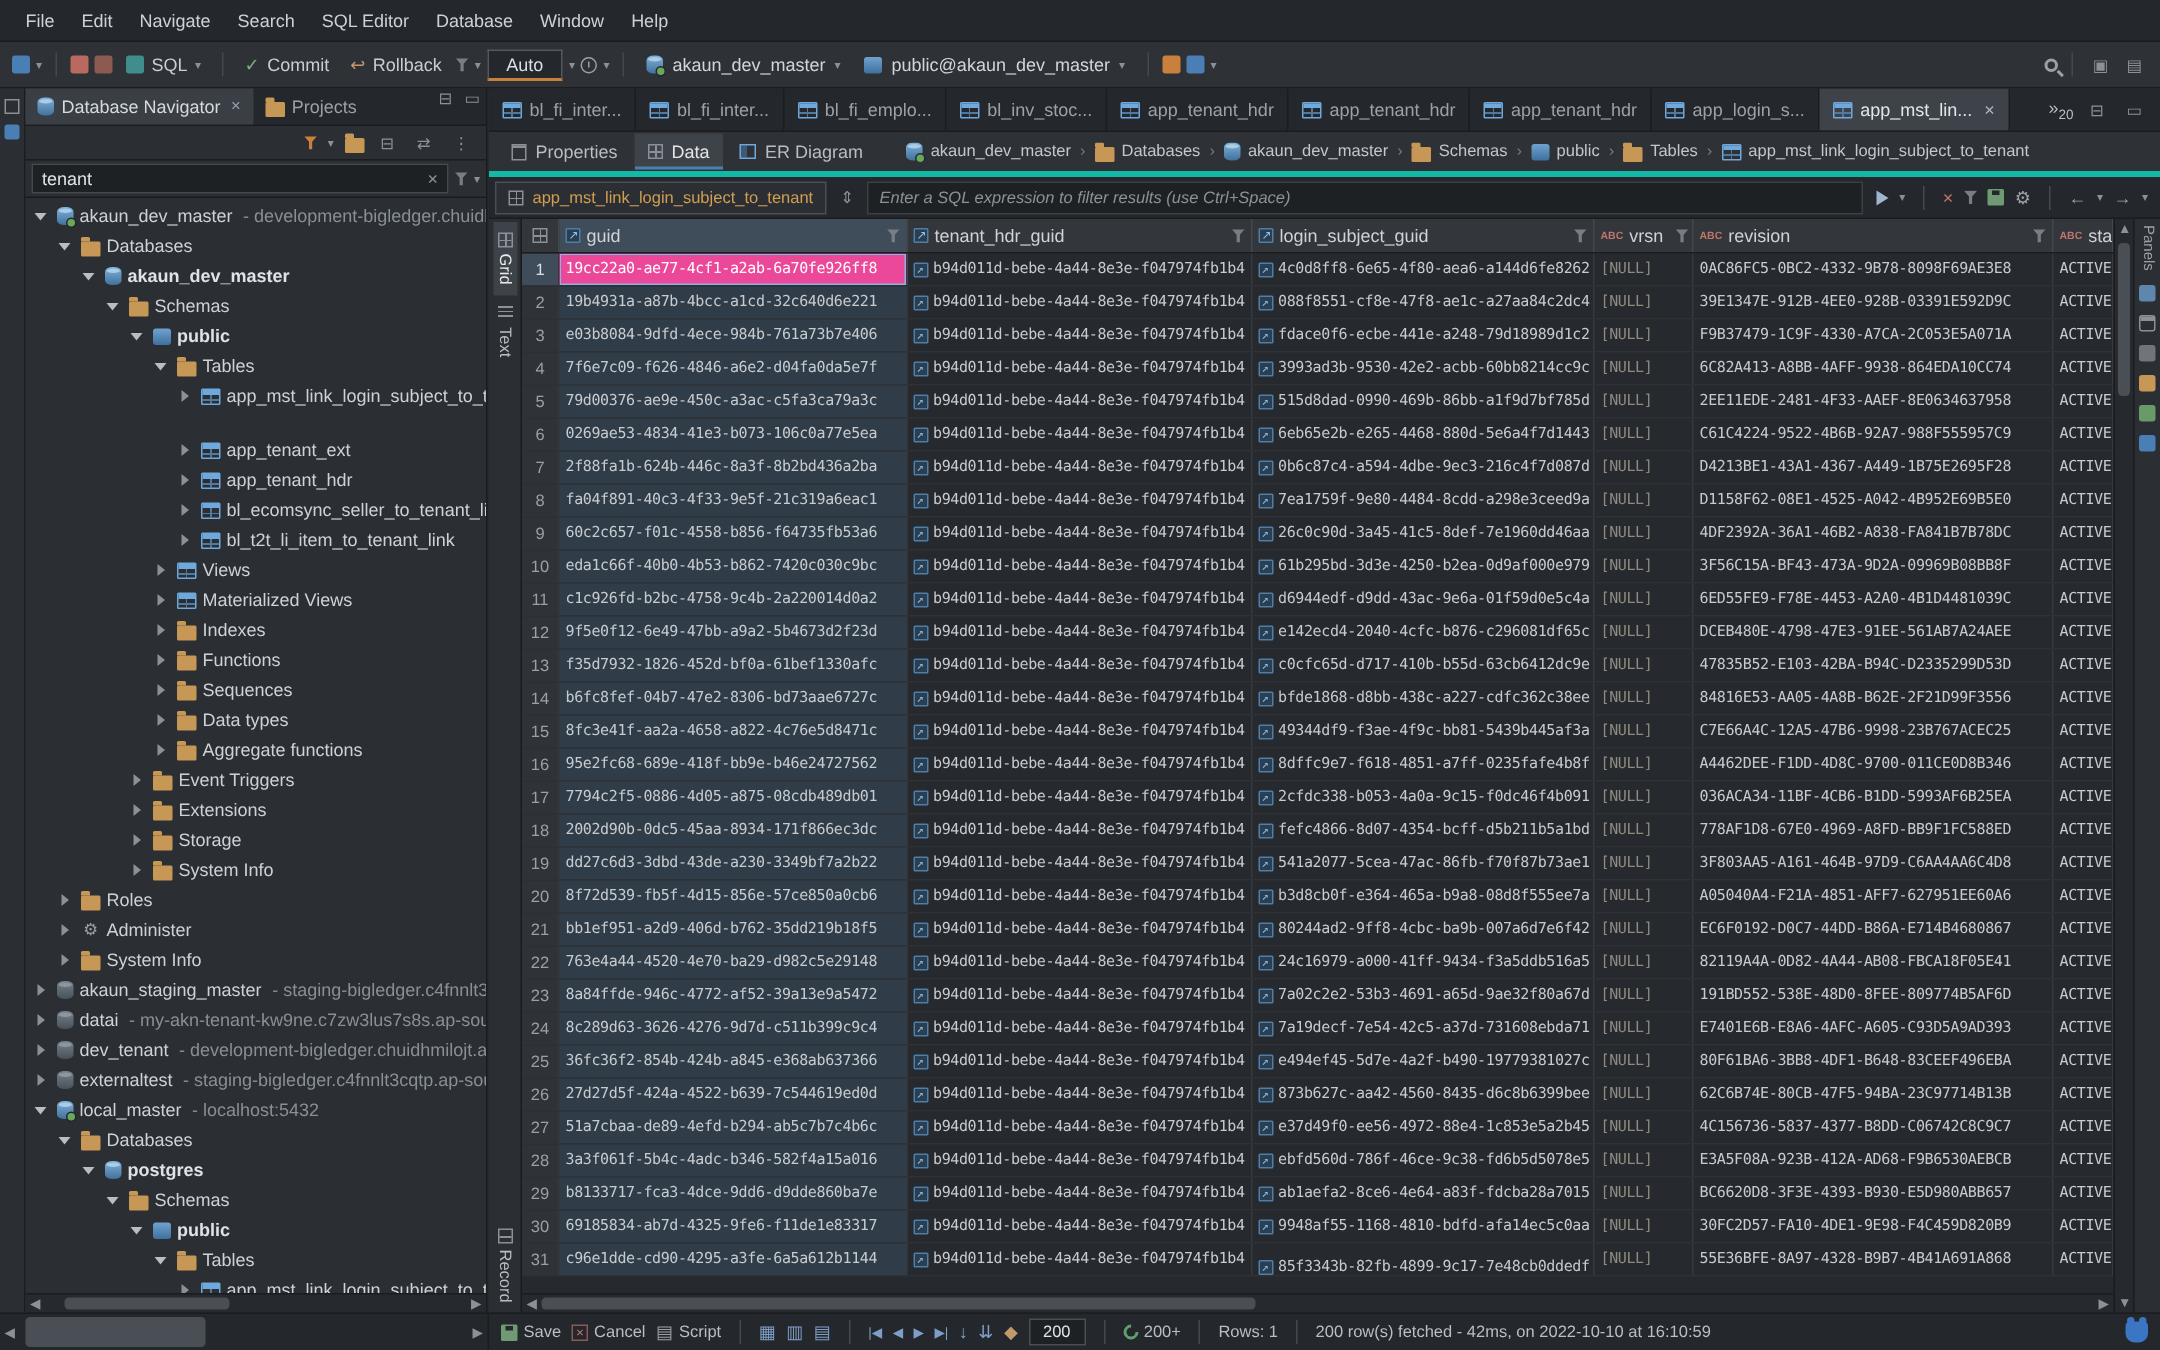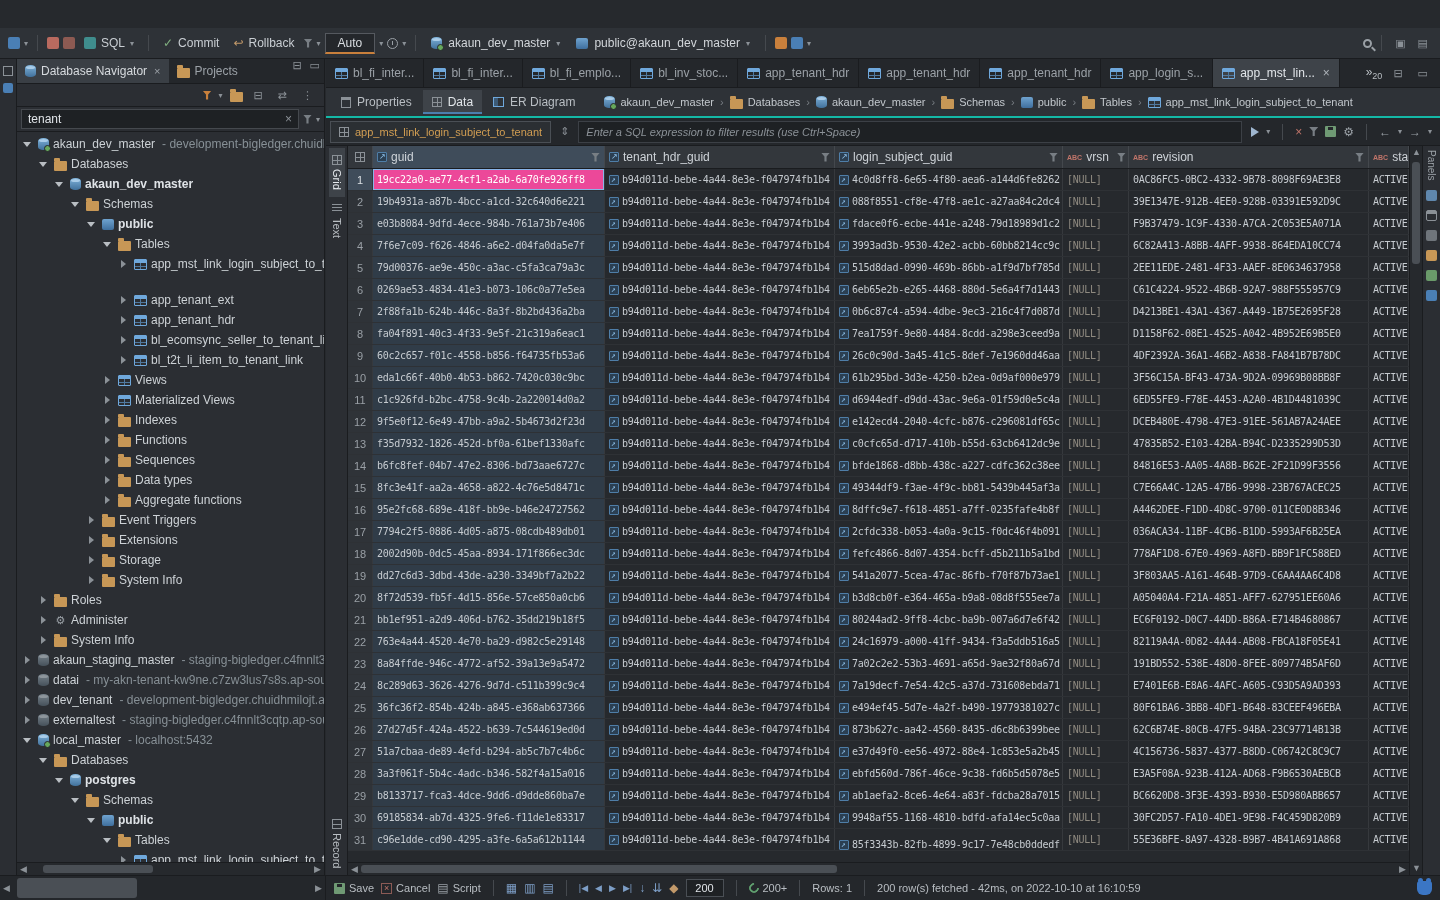--- a/index.html
+++ b/index.html
@@ -93,21 +93,21 @@
   #main { position:absolute; left:326px; top:59px; width:1114px; height:816px; display:flex; flex-direction:column; }
   #etabs-row { height:29px; background:#24272b; border-bottom:1px solid #1a1c1f; display:flex; align-items:stretch; }
   #etabs { display:flex; overflow:hidden; }
   .etab { display:flex; align-items:center; gap:5px; padding:0 9px; color:#9ba1a7; border-right:1px solid #1a1c1f; white-space:nowrap; }
   .etab.active { background:#3e4349; color:#e2e6ea; }
   .etab-close { color:#aeb4ba; margin-left:3px; }
   #etabs-right { margin-left:auto; display:flex; align-items:center; gap:7px; padding:0 8px; color:#9ba1a7; }
   #tab-overflow { color:#b9bec3; }
   #tab-overflow .ovc { font-size:9px; vertical-align:sub; }
 
-  #object-bar { height:30px; background:#2e3237; border-bottom:2px solid #14b8a6; display:flex; align-items:center; padding:0 6px; gap:2px; }
+  #object-bar { height:30px; background:#2e3237; border-bottom:4px solid #14b8a6; display:flex; align-items:center; padding:0 6px; gap:2px; }
   .otab { display:flex; align-items:center; gap:6px; padding:5px 9px; color:#b9bec3; }
   .otab.active { background:#3e4349; color:#e2e6ea; box-shadow:inset 0 -2px 0 #4c7fae; }
   #breadcrumb { margin-left:18px; display:flex; align-items:center; gap:6px; overflow:hidden; white-space:nowrap; font-size:11px; }
   .bc-item { display:flex; align-items:center; gap:5px; color:#c2c7cc; }
   .bc-sep { color:#777d83; }
 
   #filter-row { height:28px; background:#24272b; border-bottom:1px solid #1a1c1f; display:flex; align-items:center; padding:0 4px; gap:5px; }
   #table-name-box { display:flex; align-items:center; gap:6px; height:22px; padding:0 8px; background:#2b2f33; border:1px solid #4a4f55; color:#d29e53; font-size:11px; white-space:nowrap; }
   #filter-input { flex:1; height:22px; background:#1e2124; border:1px solid #3c4046; display:flex; align-items:center; padding:0 7px; color:#8b9197; font-style:italic; font-size:11px; overflow:hidden; white-space:nowrap; }
   .f-icons { display:flex; align-items:center; gap:7px; padding:0 4px; }
@@ -153,20 +153,32 @@
   #fetch-size { width:38px; height:18px; background:#1e2124; border:1px solid #4a4f55; color:#e0e4e8; display:flex; align-items:center; justify-content:center; }
   .i-beaver { width:15px; height:14px; background:#3b76c4; border-radius:3px 3px 6px 6px; position:relative; }
   .i-beaver::before, .i-beaver::after { content:""; position:absolute; top:-3px; width:5px; height:5px; border-radius:50%; background:#3b76c4; }
   .i-beaver::before { left:1px; } .i-beaver::after { right:1px; }
 </style>
 </head>
 <body>
 
 <div id="app">
 
+  <div id="menubar">
+    <span id="menu-items" style="display:flex">
+        <span class="menu-item">File</span>
+        <span class="menu-item">Edit</span>
+        <span class="menu-item">Navigate</span>
+        <span class="menu-item">Search</span>
+        <span class="menu-item">SQL Editor</span>
+        <span class="menu-item">Database</span>
+        <span class="menu-item">Window</span>
+        <span class="menu-item">Help</span>
+      </span>
+  </div>
 
   <div id="toolbar">
     <span class="ic i-sq c-blue"></span>
     <span class="caret">▾</span>
     <span class="vsep"></span>
     <span class="ic i-sq c-red"></span>
     <span class="ic i-sq c-red2"></span>
     <div class="tbtn">
       <span class="ic i-sq c-teal"></span>
       <span>SQL</span>

